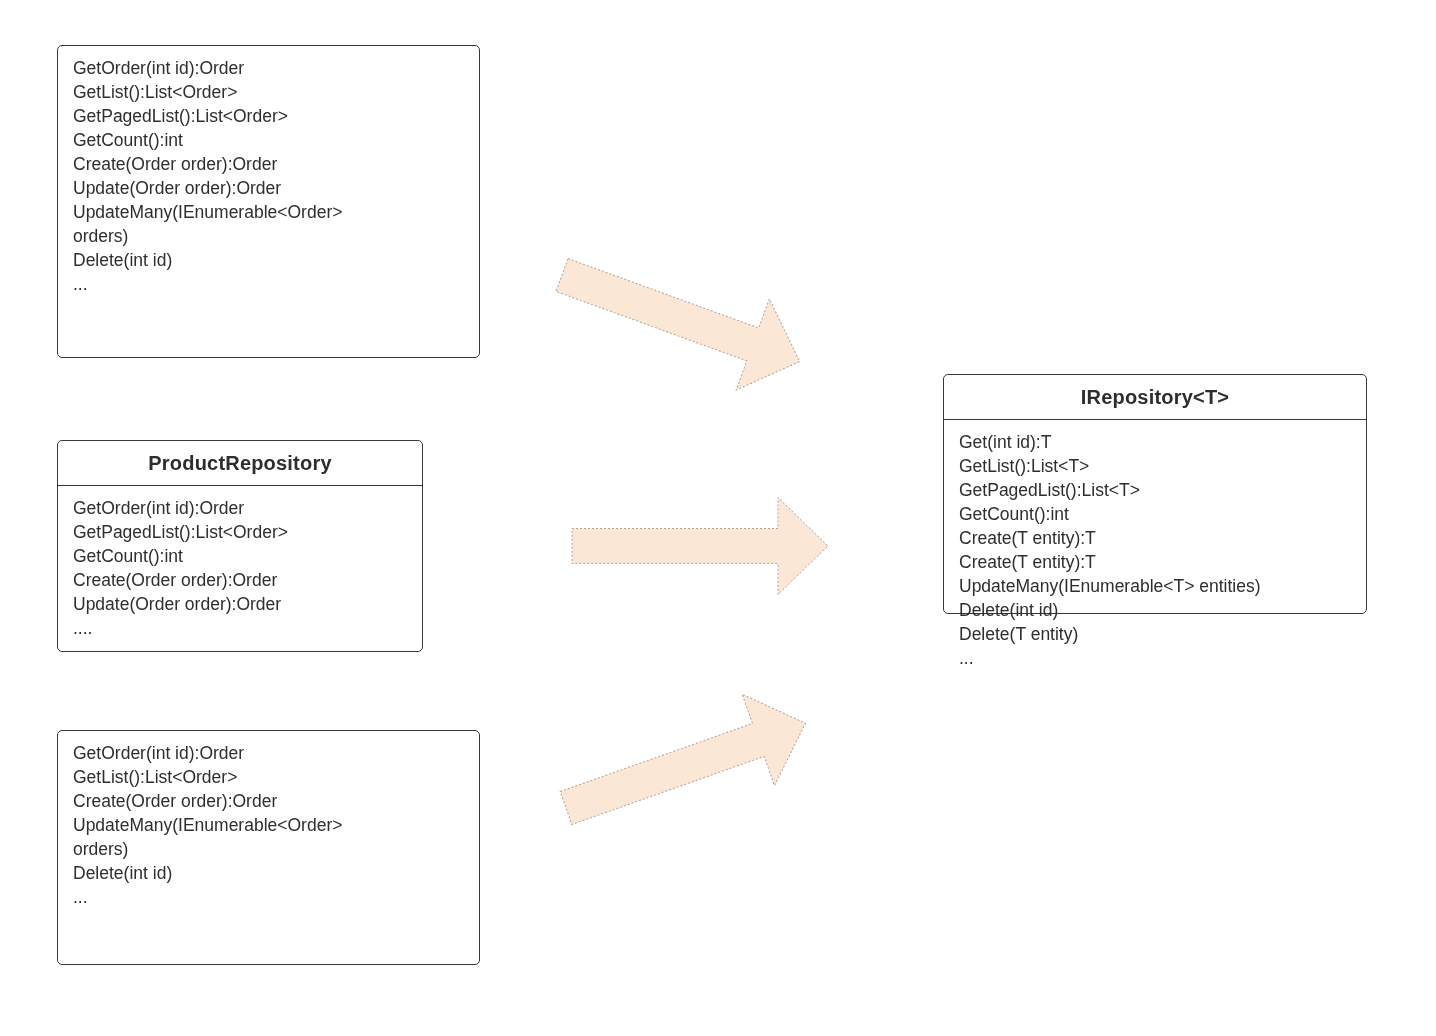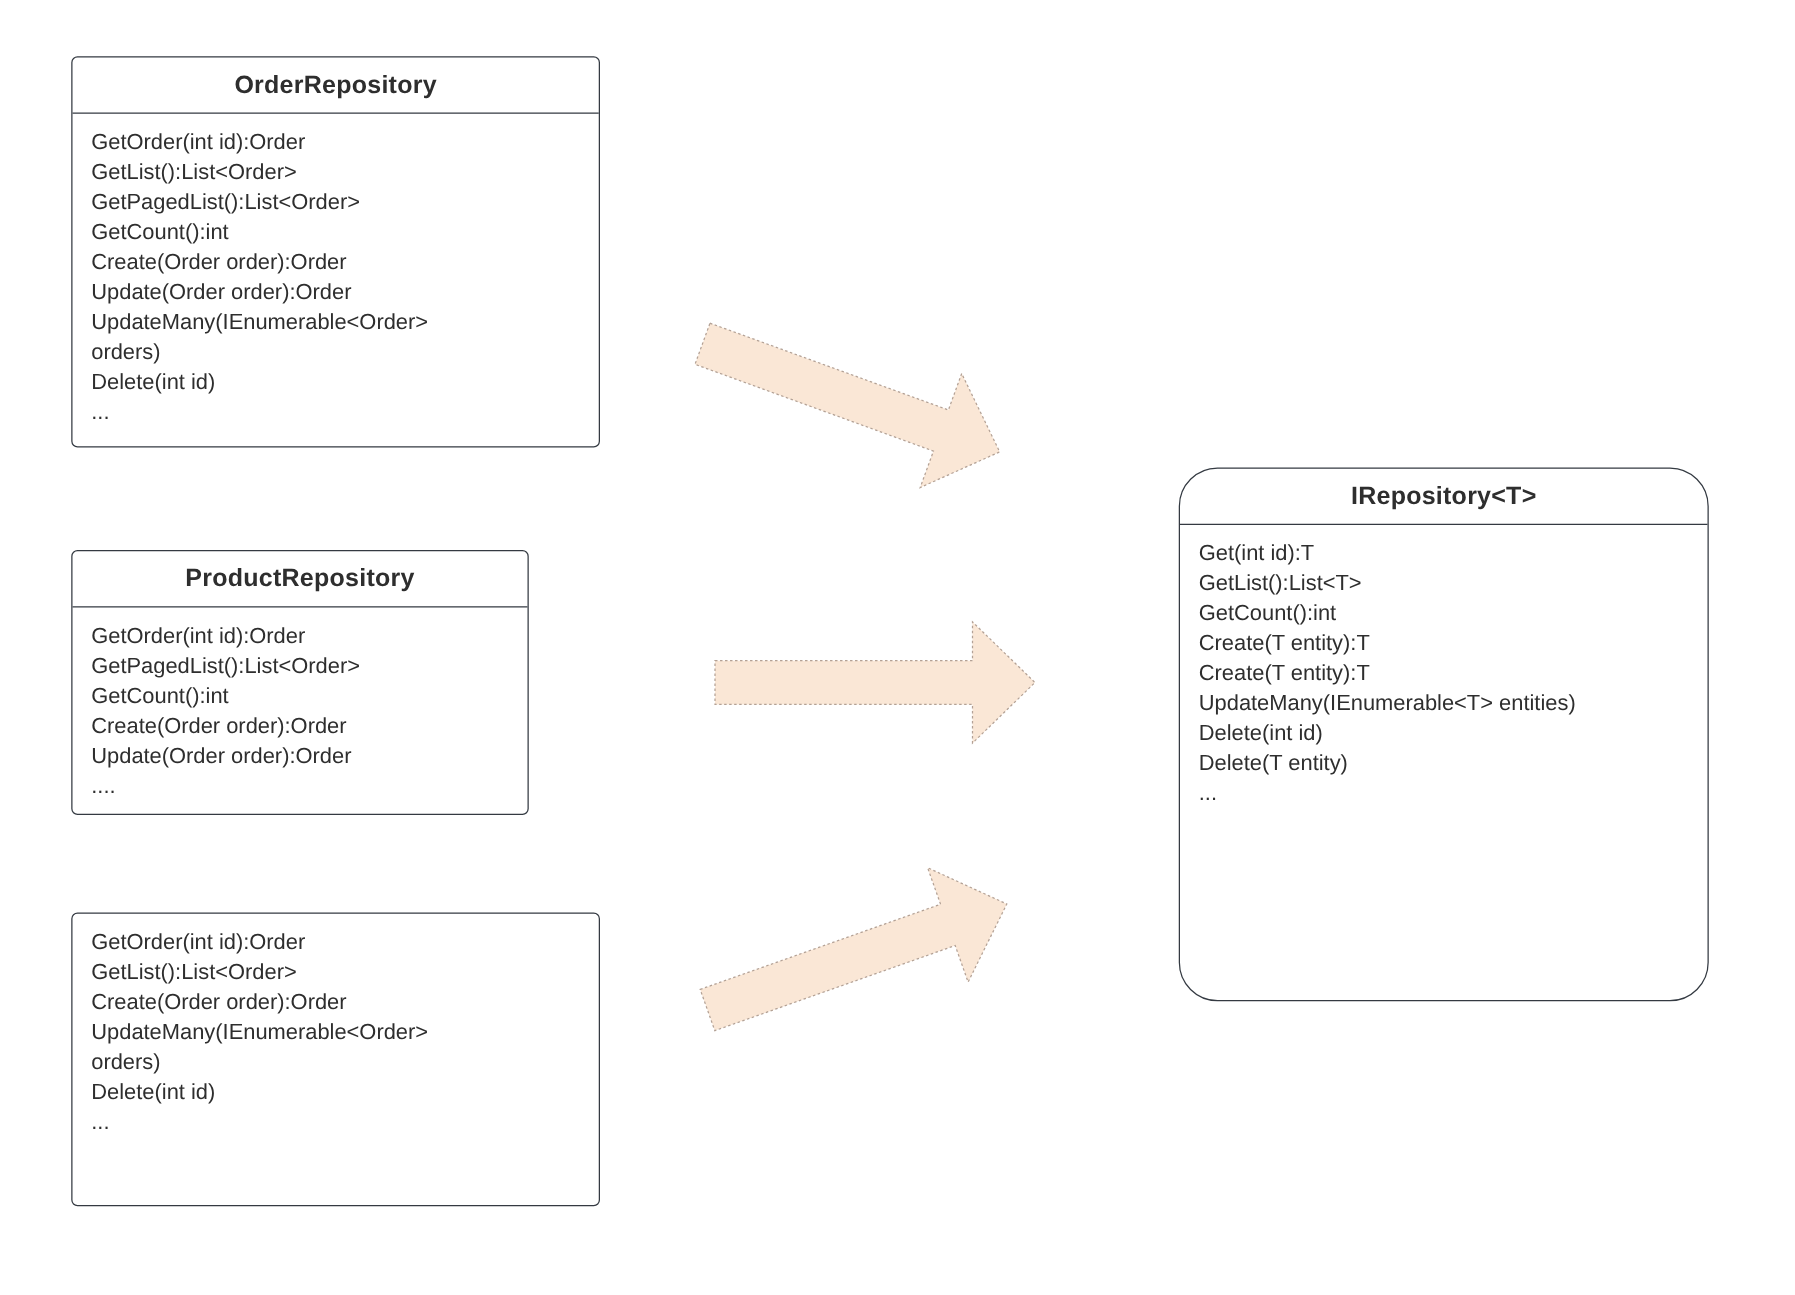--- a/index.html
+++ b/index.html
@@ -71,21 +71,20 @@
     </g>
     <g transform="translate(572,546)">
       <polygon class="arrow-shape" points="0,-17.5 206,-17.5 206,-48.5 256,0 206,48.5 206,17.5 0,17.5"></polygon>
     </g>
     <g transform="translate(566,808) rotate(-19.5)">
       <polygon class="arrow-shape" points="0,-17.5 204,-17.5 204,-48.5 254,0 204,48.5 204,17.5 0,17.5"></polygon>
     </g>
   </svg>
 
   <div class="class-box" style="left:57px; top:45px; width:423px; height:313px;">
-    <div class="class-header">OrderRepository</div>
     <div class="class-members">
         <div class="member-line">GetOrder(int id):Order</div>
         <div class="member-line">GetList():List&lt;Order&gt;</div>
         <div class="member-line">GetPagedList():List&lt;Order&gt;</div>
         <div class="member-line">GetCount():int</div>
         <div class="member-line">Create(Order order):Order</div>
         <div class="member-line">Update(Order order):Order</div>
         <div class="member-line">UpdateMany(IEnumerable&lt;Order&gt;</div>
         <div class="member-line">orders)</div>
         <div class="member-line">Delete(int id)</div>
@@ -110,25 +109,26 @@
         <div class="member-line">GetOrder(int id):Order</div>
         <div class="member-line">GetList():List&lt;Order&gt;</div>
         <div class="member-line">Create(Order order):Order</div>
         <div class="member-line">UpdateMany(IEnumerable&lt;Order&gt;</div>
         <div class="member-line">orders)</div>
         <div class="member-line">Delete(int id)</div>
         <div class="member-line">...</div>
       </div>
   </div>
 
-  <div class="class-box" style="left:943px; top:374px; width:424px; height:427px;border-radius:31px;">
+  <div class="class-box" style="left:943px; top:374px; width:424px; height:240px;">
     <div class="class-header">IRepository&lt;T&gt;</div>
     <div class="class-members">
         <div class="member-line">Get(int id):T</div>
         <div class="member-line">GetList():List&lt;T&gt;</div>
+        <div class="member-line">GetPagedList():List&lt;T&gt;</div>
         <div class="member-line">GetCount():int</div>
         <div class="member-line">Create(T entity):T</div>
         <div class="member-line">Create(T entity):T</div>
         <div class="member-line">UpdateMany(IEnumerable&lt;T&gt; entities)</div>
         <div class="member-line">Delete(int id)</div>
         <div class="member-line">Delete(T entity)</div>
         <div class="member-line">...</div>
       </div>
   </div>
 

